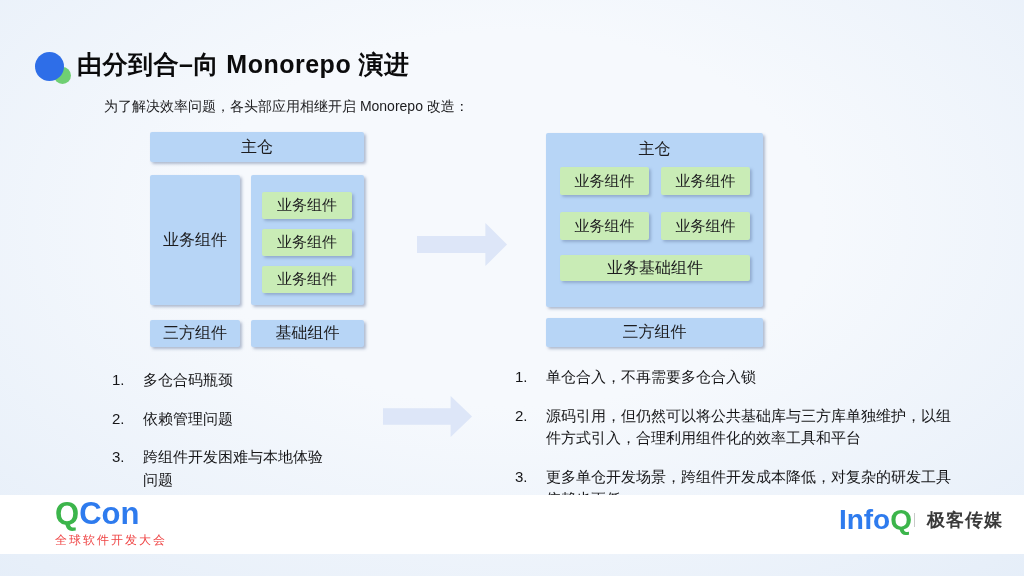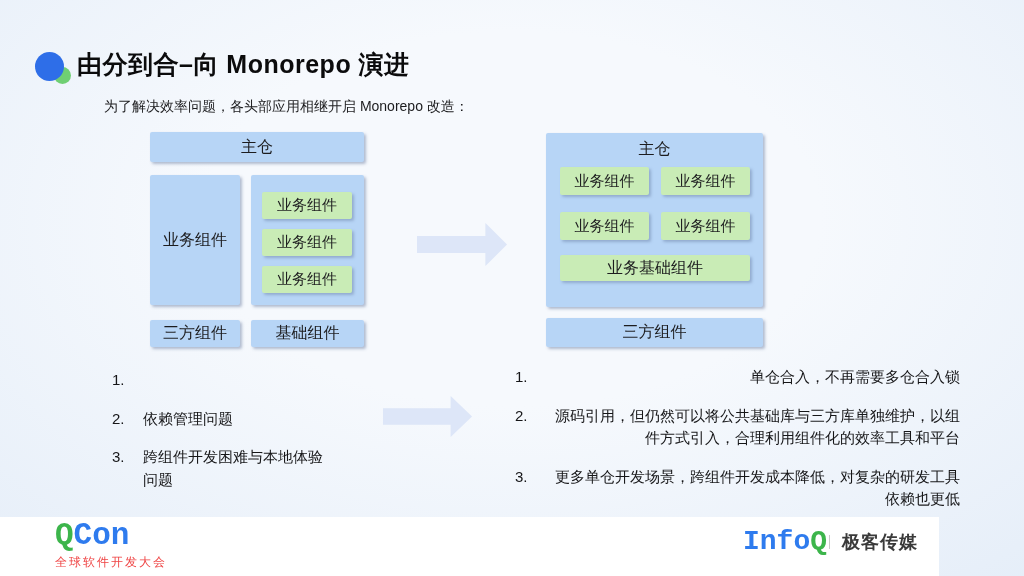--- a/index.html
+++ b/index.html
@@ -87,28 +87,27 @@
   .arrow-diagrams { left: 417px; top: 223px; width: 90px; height: 43px; }
   .arrow-lists    { left: 383px; top: 396px; width: 89px; height: 41px; }
 
   
   .nlist { position: absolute; font-size: 15px; line-height: 1.5; color: #161618; }
   .nlist-left  { left: 112px; top: 369px; width: 265px; }
   .nlist-right { left: 515px; top: 366px; width: 462px; }
   .nitem { display: flex; margin-bottom: 16px; }
   .nitem .num { width: 31px; flex: none; }
   .nlist-left  .txt { width: 188px; }
-  .nlist-right .txt { width: 414px; text-align: right; }
+  .nlist-right .txt { width: 414px; }
 
   
   .footer {
-    position: absolute; left: 0; top: 517px;
-    width: 939px; height: 59px;
+    position: absolute; left: 0; top: 495px;
+    width: 1024px; height: 59px;
     background: #ffffff;
-    font-family: Liberation Mono, monospace;
   }
   .qcon-logo { position: absolute; left: 55px; top: 2px; }
   .qcon-text { font-size: 31px; font-weight: 800; letter-spacing: 0; line-height: 1.1; }
   .qcon-q   { color: #3cb54b; }
   .qcon-con { color: #2e7bee; }
   .qcon-sub { font-size: 12px; color: #ef4444; letter-spacing: 2px; margin-top: 1px; }
   .infoq-logo {
     position: absolute; right: 21px; top: 11px;
     display: flex; align-items: center;
   }
@@ -153,20 +152,21 @@
     <div class="gbox dr-c2">业务组件</div>
     <div class="gbox dr-c3">业务组件</div>
     <div class="gbox dr-c4">业务组件</div>
     <div class="gbox dr-base">业务基础组件</div>
     <div class="bbox dr-third">三方组件</div>
   </div>
 
   <div class="nlist nlist-left">
     <div class="nitem">
       <span class="num">1.</span>
+      <span class="txt">多仓合码瓶颈</span>
     </div>
     <div class="nitem">
       <span class="num">2.</span>
       <span class="txt">依赖管理问题</span>
     </div>
     <div class="nitem">
       <span class="num">3.</span>
       <span class="txt">跨组件开发困难与本地体验问题</span>
     </div>
   </div>

